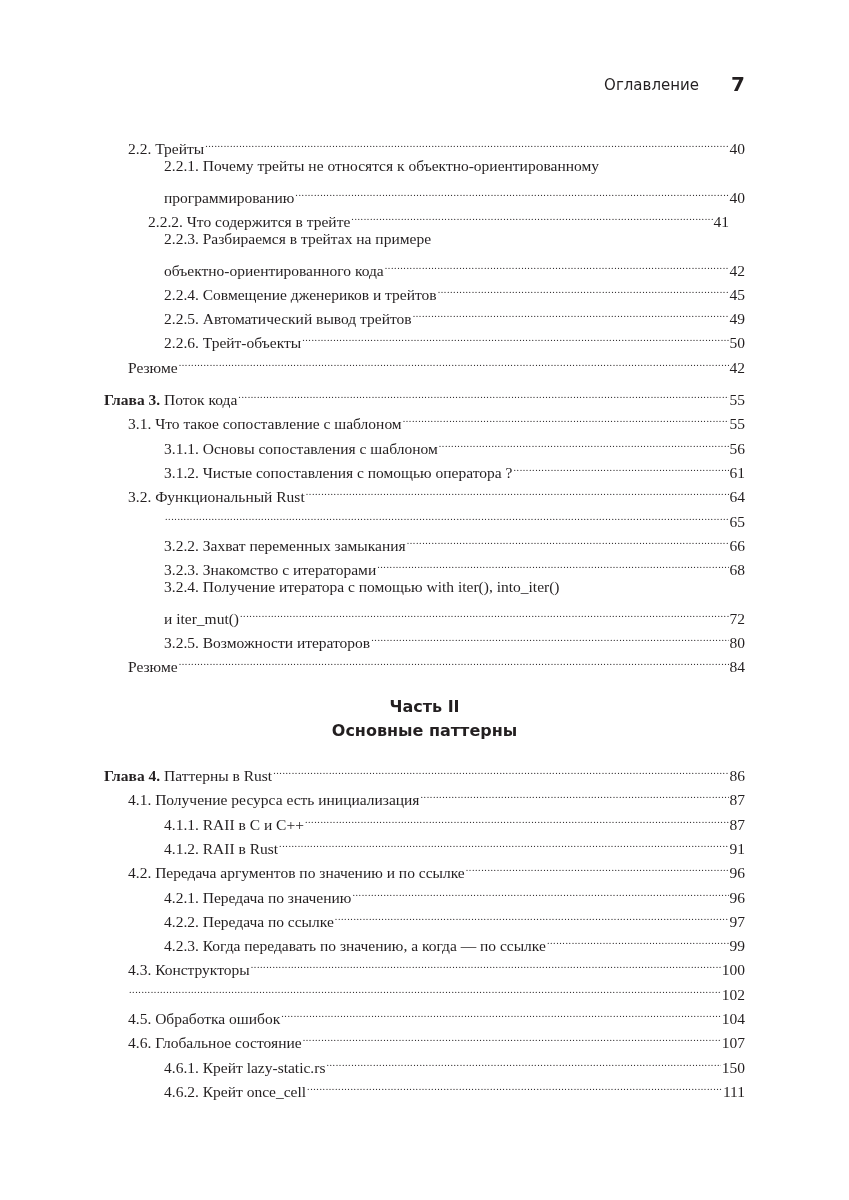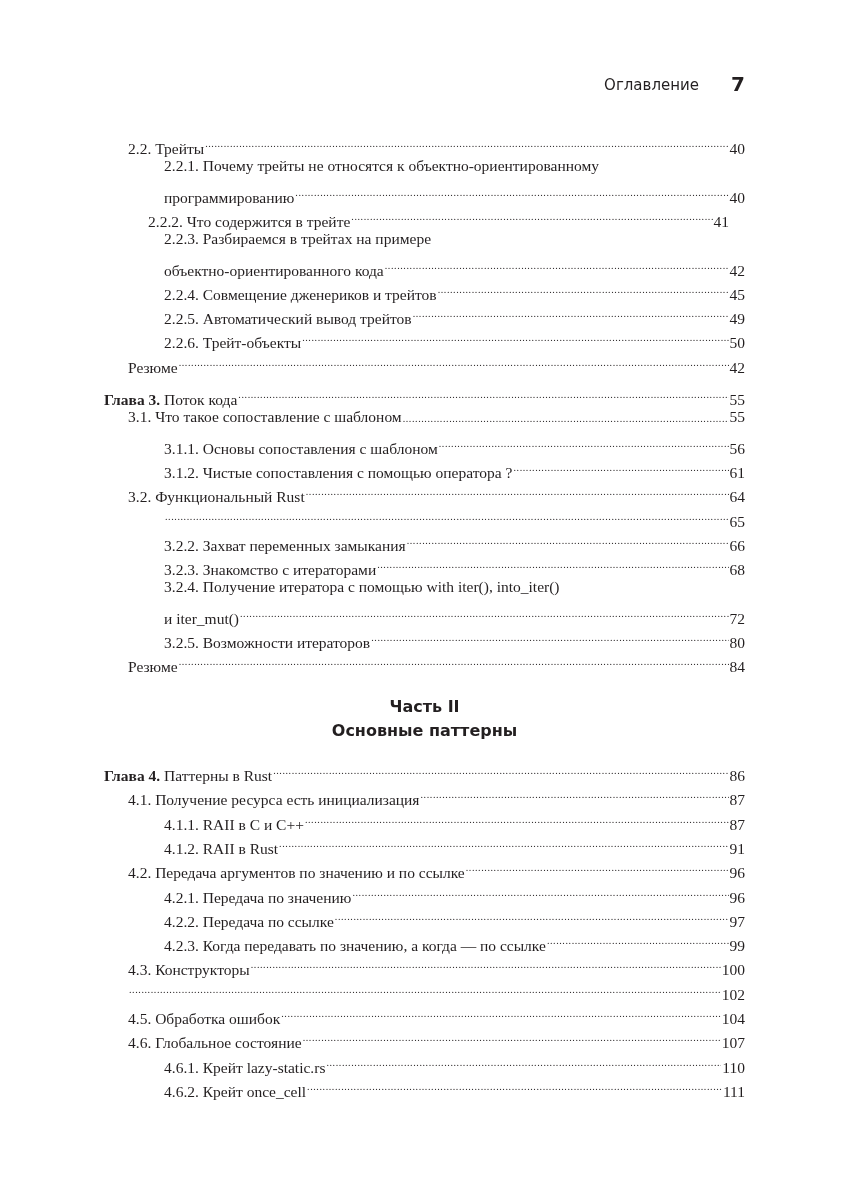--- a/index.html
+++ b/index.html
@@ -90,21 +90,21 @@
       </div>
     </div>
     <div class="row" style="top: 381px;">
       <div class="entry" style="left: 104px; width: 641px;">
         <span class="label"><b>Глава 3.</b><span> Поток кода</span></span>
         <span class="leader"></span>
         <span class="page">55</span>
       </div>
     </div>
     <div class="row" style="top: 405.3px;">
-      <div class="entry" style="left: 128px; width: 617px; align-items: center;">
+      <div class="entry" style="left: 128px; width: 617px;">
         <span class="label"><span>3.1. Что такое сопоставление с шаблоном</span></span>
         <span class="leader"></span>
         <span class="page">55</span>
       </div>
     </div>
     <div class="row" style="top: 429.6px;">
       <div class="entry" style="left: 164px; width: 581px;">
         <span class="label"><span>3.1.1. Основы сопоставления с шаблоном</span></span>
         <span class="leader"></span>
         <span class="page">56</span>
@@ -248,21 +248,21 @@
       <div class="entry" style="left: 128px; width: 617px;">
         <span class="label"><span>4.6. Глобальное состояние</span></span>
         <span class="leader"></span>
         <span class="page">107</span>
       </div>
     </div>
     <div class="row" style="top: 1048.6px;">
       <div class="entry" style="left: 164px; width: 581px;">
         <span class="label"><span>4.6.1. Крейт lazy-static.rs</span></span>
         <span class="leader"></span>
-        <span class="page">110</span>
+        <span class="page">150</span>
       </div>
     </div>
     <div class="row" style="top: 1072.9px;">
       <div class="entry" style="left: 164px; width: 581px;">
         <span class="label"><span>4.6.2. Крейт once_cell</span></span>
         <span class="leader"></span>
         <span class="page">111</span>
       </div>
     </div>
   </div>

